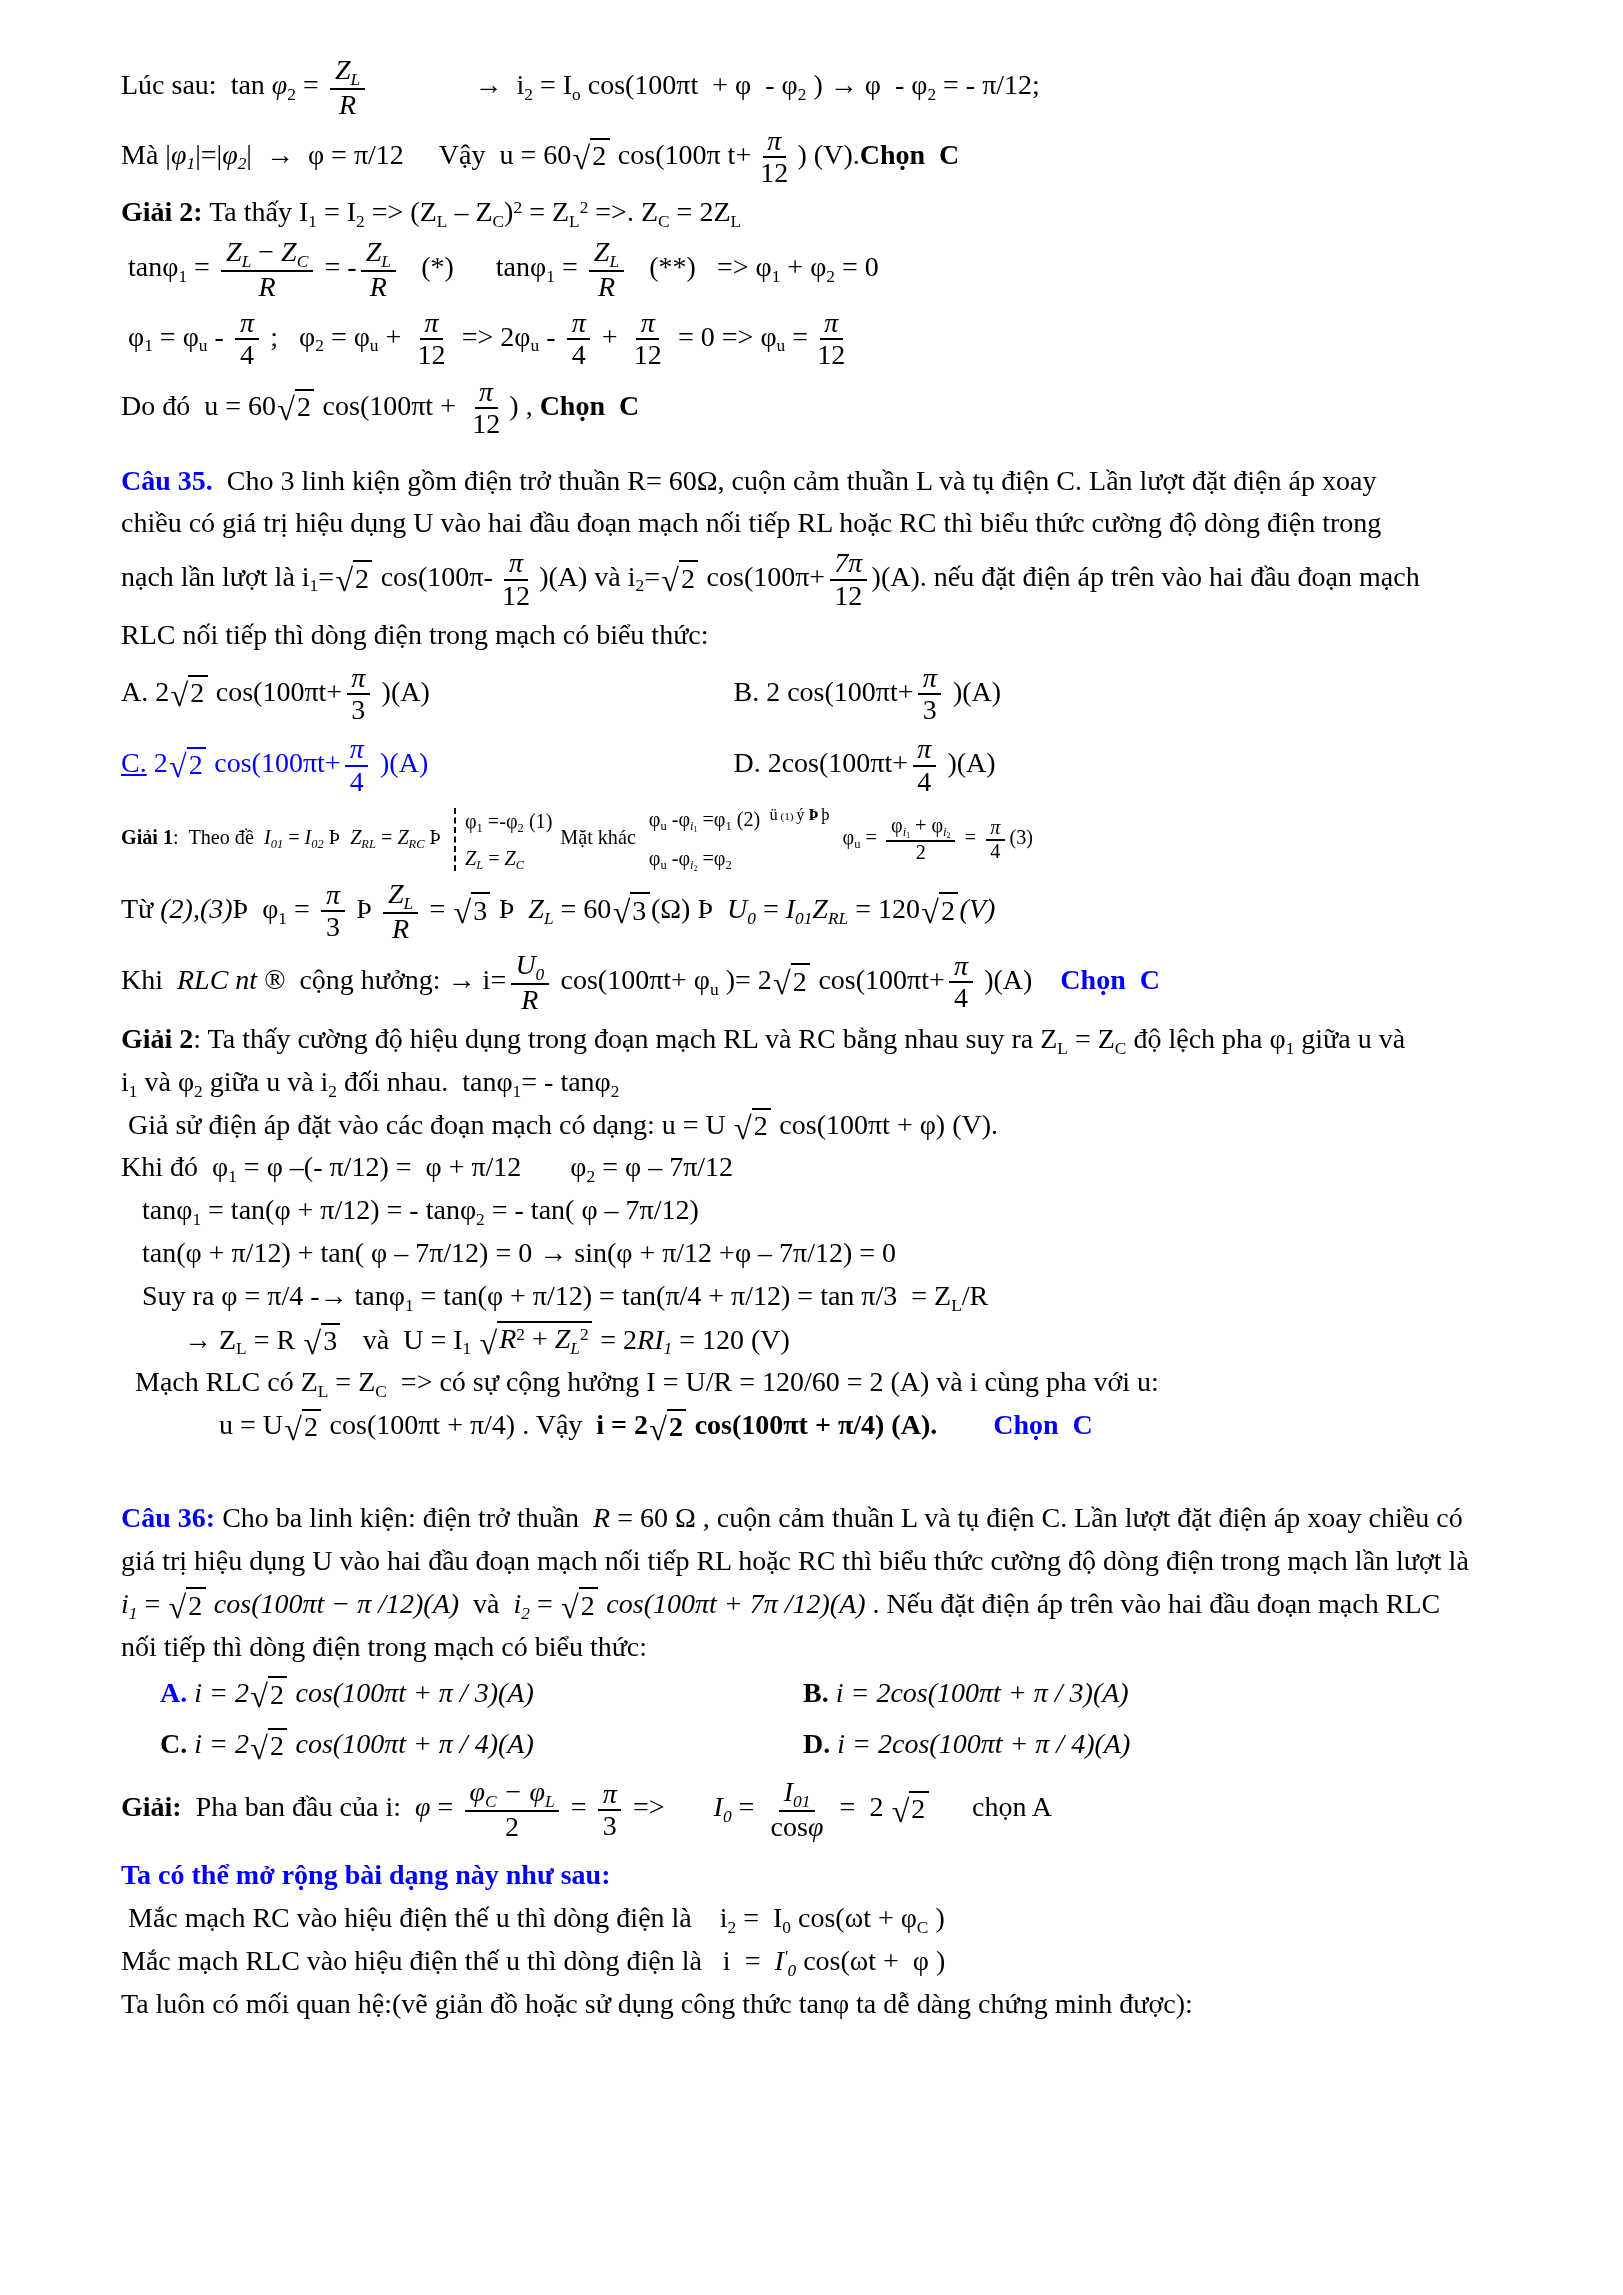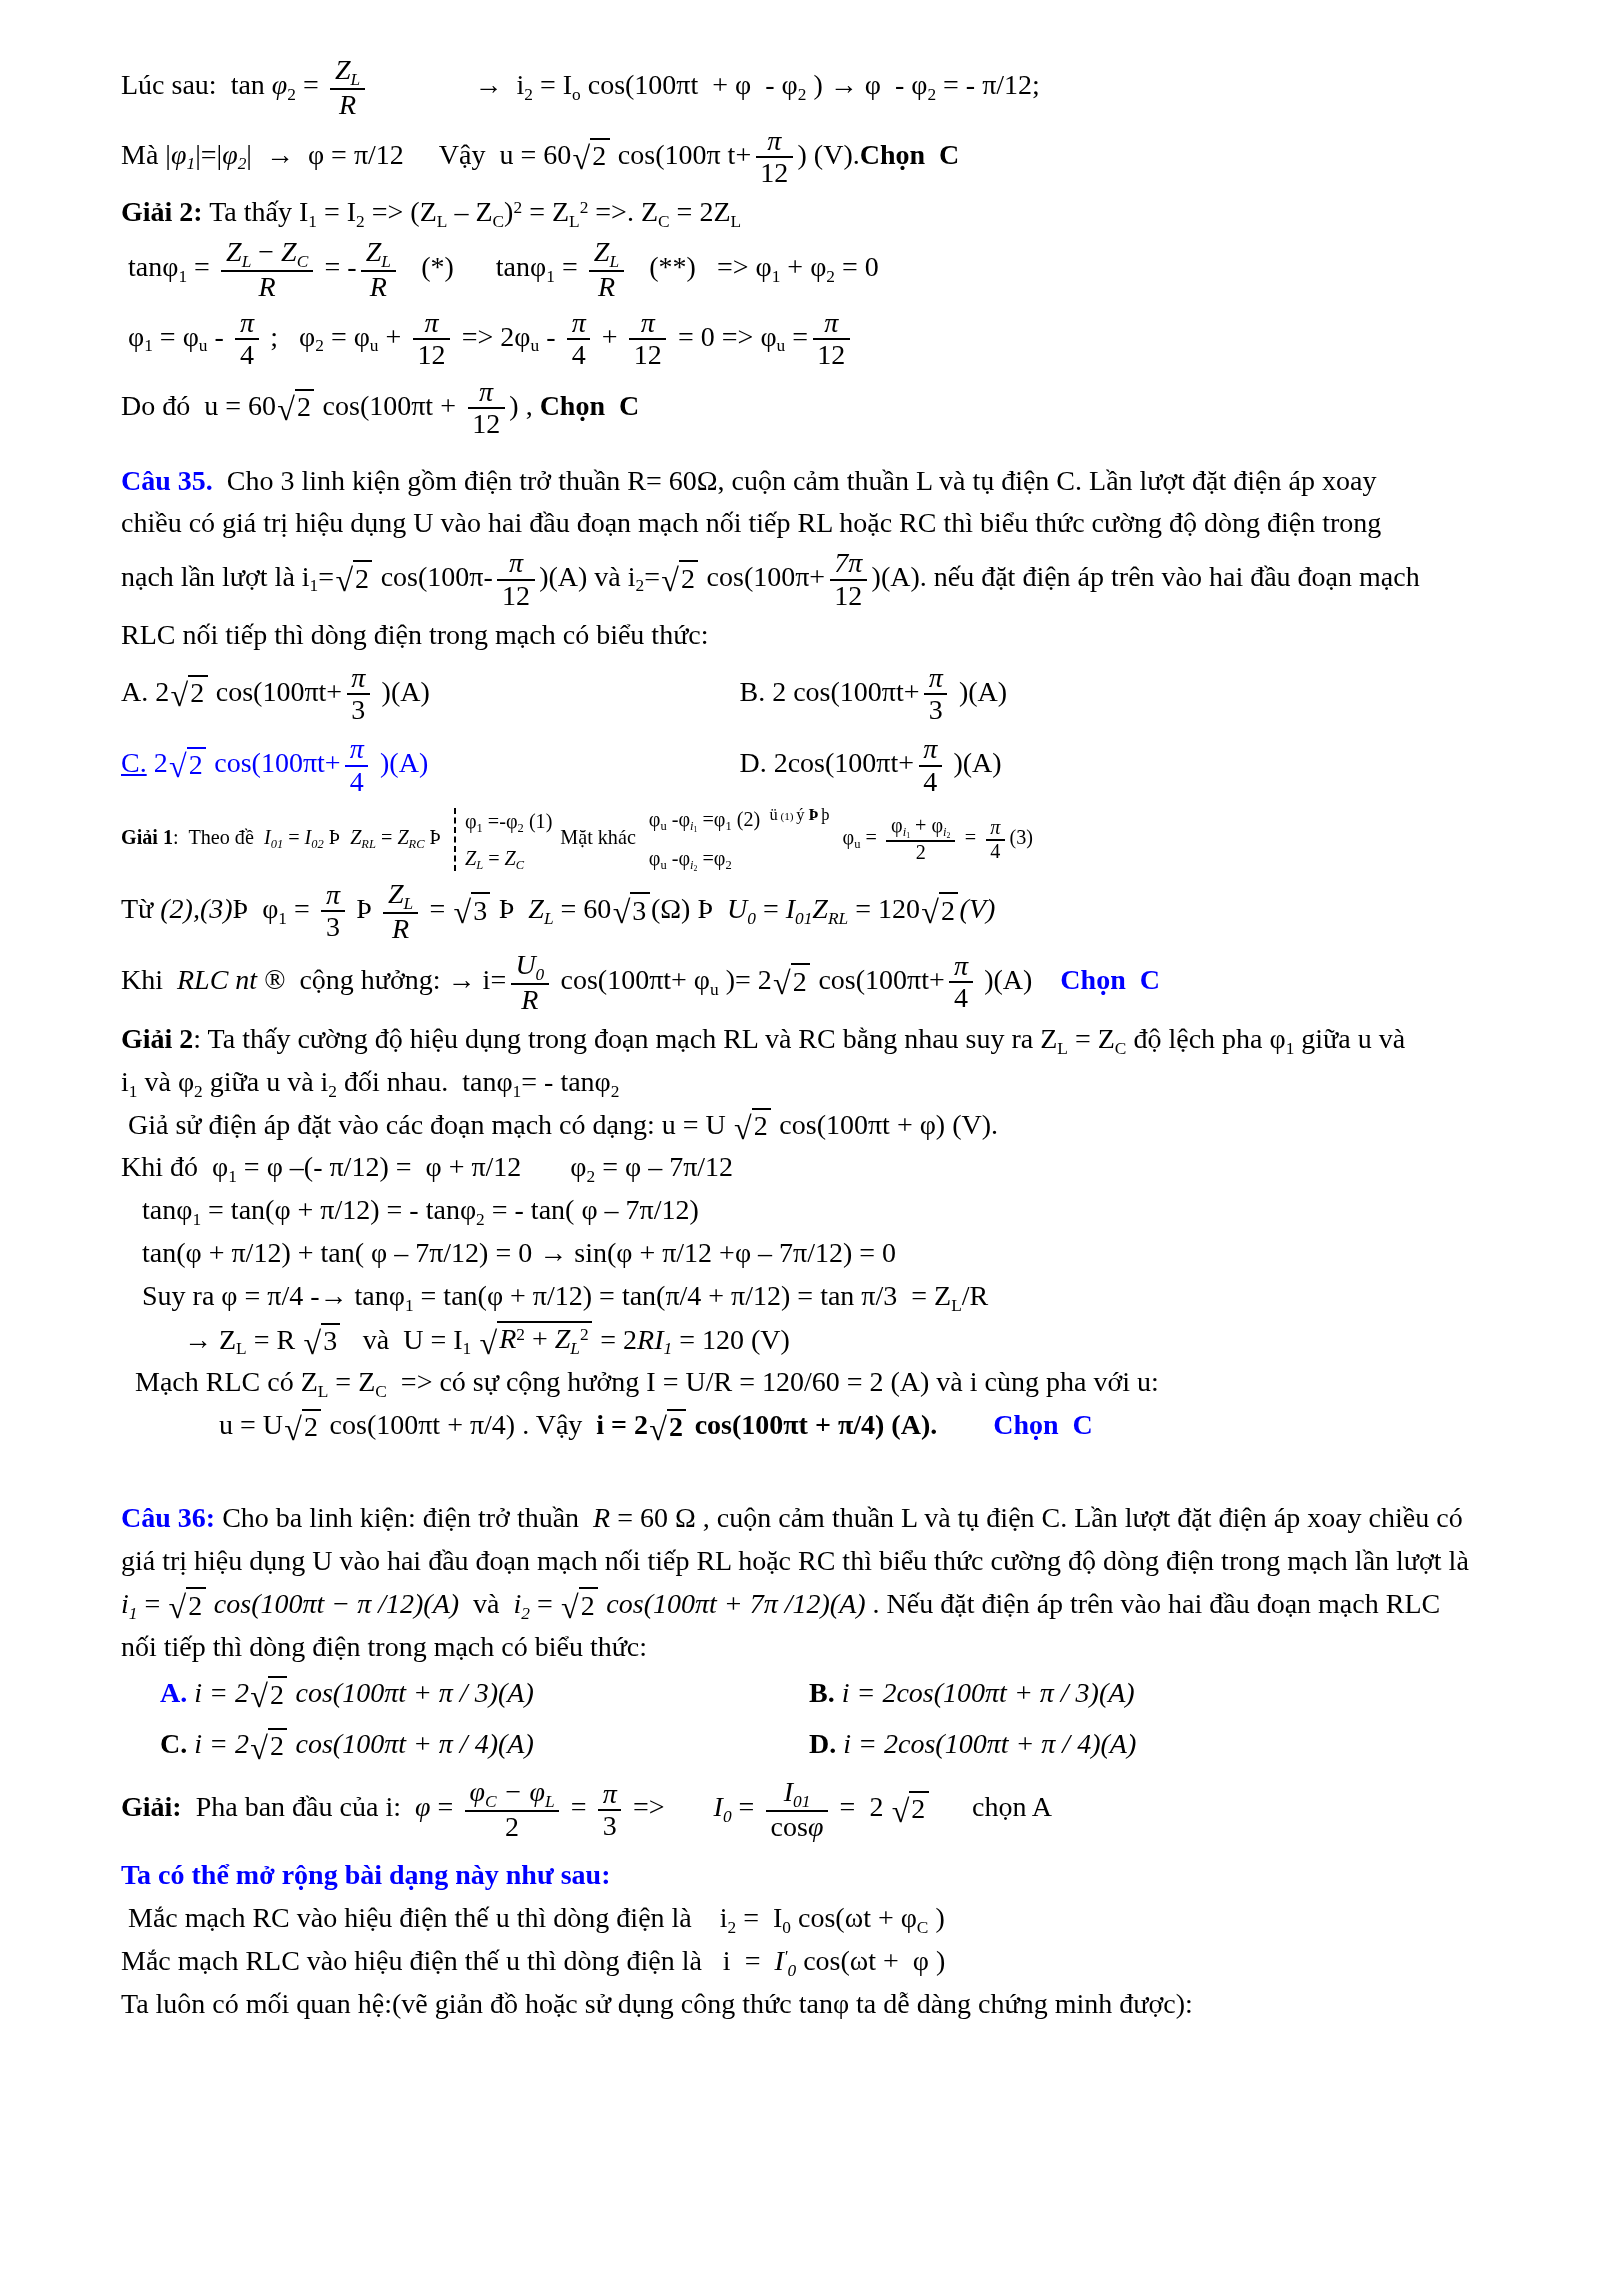--- a/index.html
+++ b/index.html
@@ -16,33 +16,33 @@
     line-height:1.32;
   }
   .line{white-space:pre-wrap;margin:5.9px 0;}
   .b{font-weight:bold;}
   .i{font-style:italic;}
   .u{text-decoration:underline;}
   .blue{color:#0000FF;}
   .sm{font-size:.68em;}
   .sub{font-size:.62em;vertical-align:-0.32em;line-height:1;}
   .sup{font-size:.62em;vertical-align:0.45em;line-height:1;}
-  .frac{display:inline-flex;flex-direction:column;vertical-align:middle;margin:0 4.6px;line-height:1.08;text-align:center;}
+  .frac{display:inline-flex;flex-direction:column;align-items:center;vertical-align:middle;margin:0 4.6px;line-height:1.08;text-align:center;}
   .frac>.num{border-bottom:2px solid currentColor;padding:0 4.6px;}
   .frac>.den{padding:0 4.6px;}
   .sqrt{display:inline-flex;align-items:flex-end;vertical-align:-0.12em;line-height:1.05;margin:0 1.3px;}
   .sqrt>.rsign{font-size:1.15em;line-height:1;transform:translateY(2px);}
   .sqrt>.radicand{border-top:2px solid currentColor;padding:1.3px 3.3px 0 2px;line-height:1.1;}
   .cases{display:inline-flex;gap:9.2px;vertical-align:middle;margin:0 7.9px;}
   .cases .dashbar{align-self:stretch;width:0;border-left:2.6px dashed #000;}
   .cases .crows{display:inline-flex;flex-direction:column;gap:10.5px;}
   .cases .crow{white-space:pre;}
   .cases .rcol{display:inline-flex;flex-direction:row;gap:2.6px;font-size:.82em;line-height:1.05;}
   .fs-xs{font-size:.72em;}
-  .optrow{display:flex;margin:9.2px 0;gap:6px;}
+  .optrow{display:flex;margin:9.2px 0;}
   .optrow>.optcell{flex:0 0 44%;box-sizing:border-box;white-space:pre-wrap;}
   .optrow>.optcell:last-child{flex:1 1 auto;}
   .optrow.c36>.optcell{flex:0 0 49%;padding-left:39px;}
   .optrow.c36>.optcell:last-child{flex:1 1 auto;padding-left:0;}
   .mt-md{margin-top:23.6px;}
   .mt-lg{margin-top:56px;}
   .mt-sm{margin-top:14.4px;}
 </style>
 </head>
 <body>

